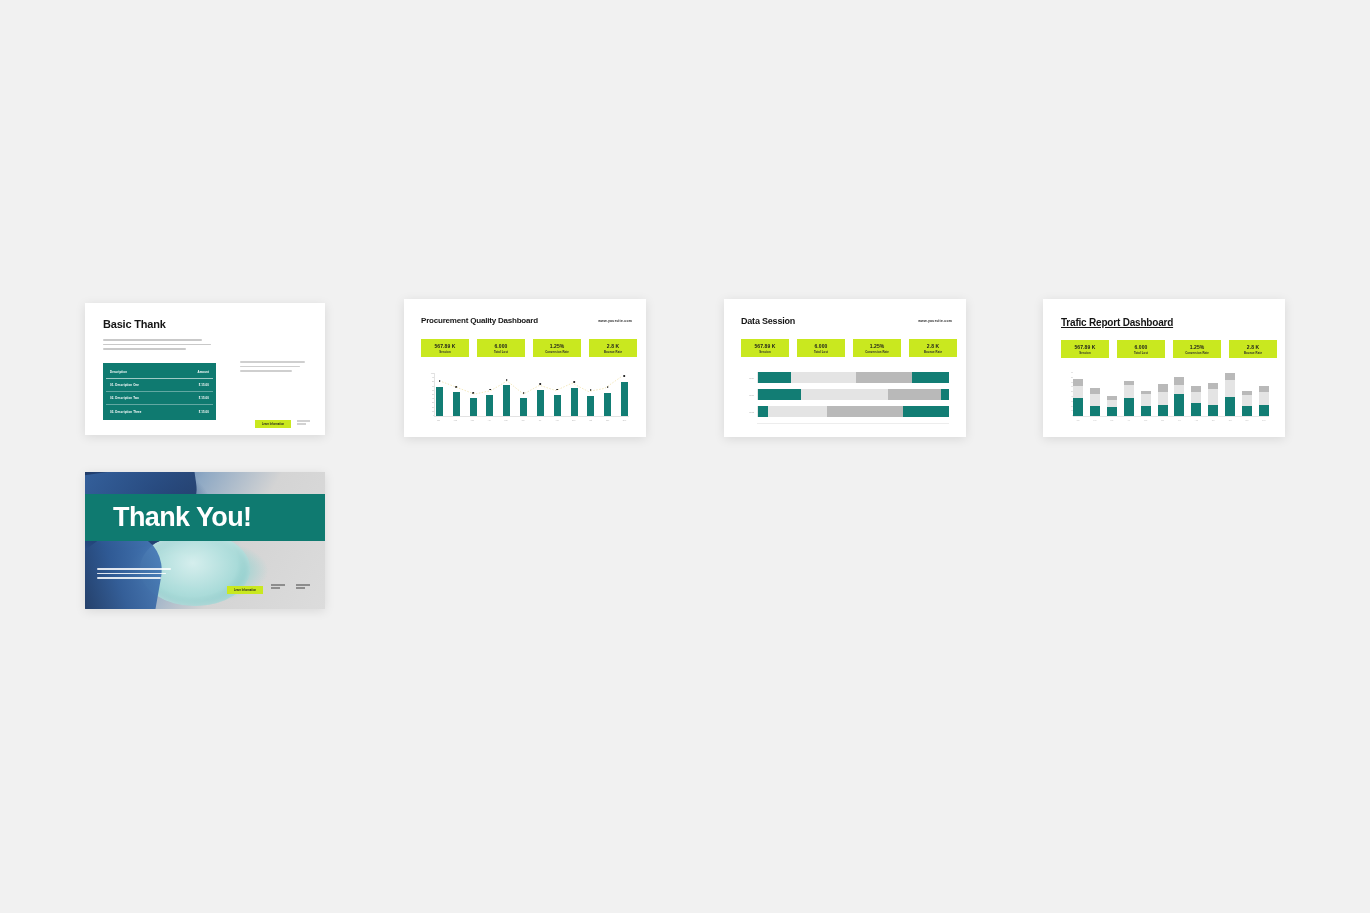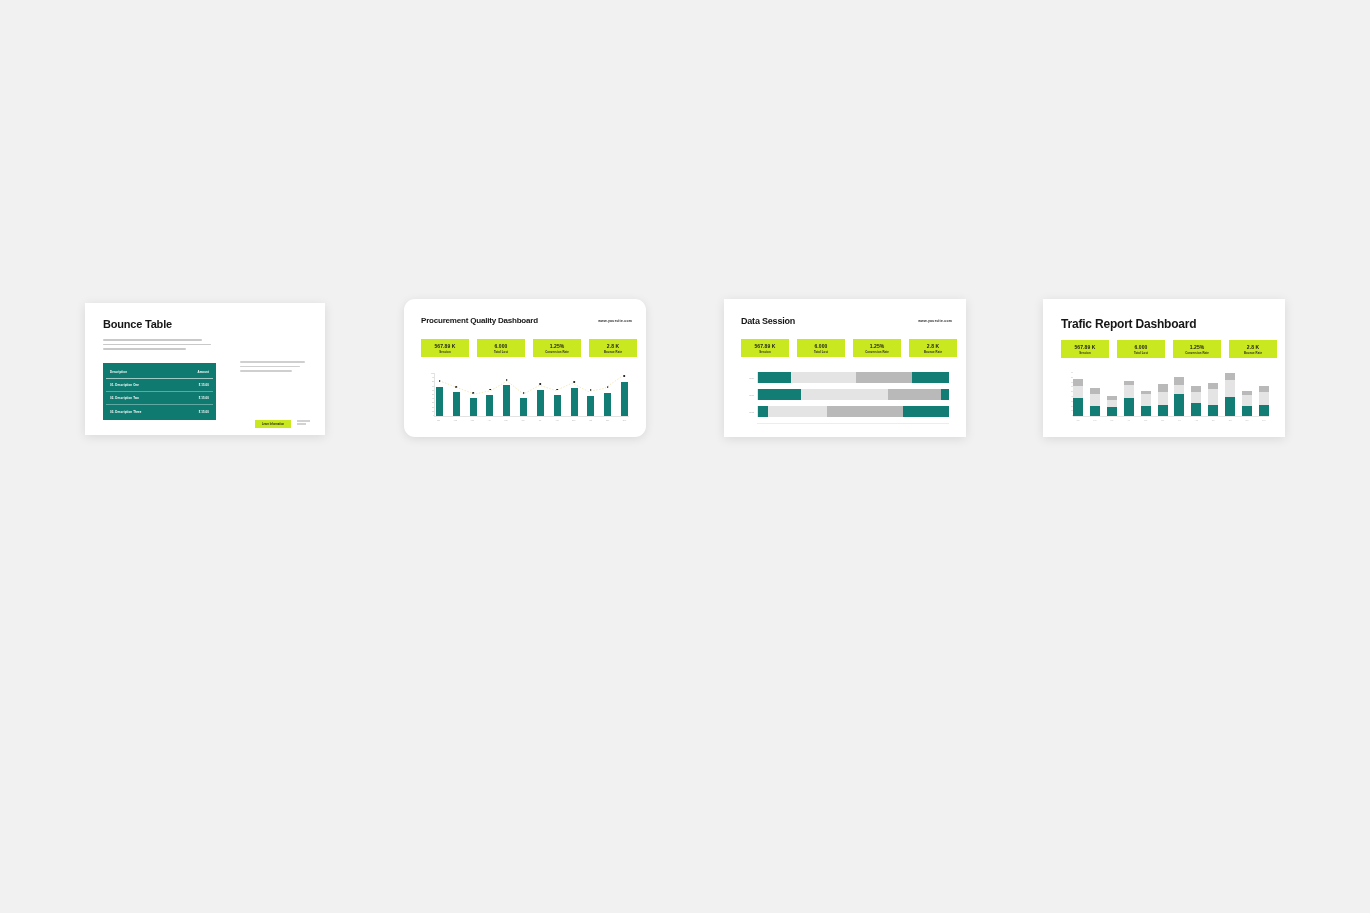--- a/index.html
+++ b/index.html
@@ -78,21 +78,21 @@
     background:#c9e81f; padding:2.5px 7px;
     font-size:2.6px; font-weight:700; color:#1d1d1d;
     white-space:nowrap;
   }
   .bt-meta {
     position:absolute; left:212px; top:117px;
     font-size:2.4px; color:#9a9a9a; line-height:1.5; text-align:left;
   }
 
   
-  #slide-procurement { left:404px; top:299px; width:242px; height:138px;border-radius:11px; }
+  #slide-procurement { left:404px; top:299px; width:242px; height:138px; }
   #slide-procurement .slide-title { left:17px; top:17px; font-size:8px; }
   #slide-procurement .site-url { right:14px; top:20px; }
   #slide-procurement .kpi-row { left:17px; top:40px; }
   #slide-procurement .kpi { width:48px; height:18px; }
 
   .vchart {
     position:absolute; left:30px; top:74px; width:195px; height:52px;
   }
   .vchart .yaxis {
     position:absolute; left:-9px; top:0; width:9px; height:44px;
@@ -142,21 +142,21 @@
     flex:1; height:11px; display:flex;
     border-left:0.5px solid #e6e6e6;
   }
   .hchart .seg { height:100%; }
   .hchart .hbaseline {
     margin-left:16px; border-top:0.5px solid #ededed;
   }
 
   
   #slide-trafic { left:1043px; top:299px; width:242px; height:138px; }
-  #slide-trafic .slide-title { left:18px; top:18px; font-size:12px; }
+  #slide-trafic .slide-title { left:18px; top:18px; font-size:10px;text-decoration:underline; }
   #slide-trafic .kpi-row { left:18px; top:41px; }
   #slide-trafic .kpi { width:48px; height:18px; }
 
   .schart { position:absolute; left:30px; top:73px; width:196px; height:54px; }
   .schart .yaxis {
     position:absolute; left:-9px; top:0; width:9px; height:45px;
     display:flex; flex-direction:column; justify-content:space-between;
     align-items:flex-end;
   }
   .schart .ytick { font-size:1.8px; color:#bcbcbc; line-height:1; }
@@ -231,21 +231,21 @@
   }
   .ty-meta.m1 { left:186px; }
   .ty-meta.m2 { left:211px; }
 </style>
 </head>
 <body>
 
 <div class="canvas">
 
   <div class="slide" id="slide-basic-table">
-    <div class="slide-title">Bounce Table</div>
+    <div class="slide-title">Basic Thank</div>
 
     <div class="bt-intro">
       <div class="line" style="width:88%"></div>
       <div class="line" style="width:96%"></div>
       <div class="line" style="width:74%"></div>
     </div>
 
     <div class="bt-side">
       <div class="line" style="width:96%"></div>
       <div class="line" style="width:88%"></div>
@@ -547,14 +547,42 @@
           <div class="xtick">Jul</div>
           <div class="xtick">Aug</div>
           <div class="xtick">Sep</div>
           <div class="xtick">Oct</div>
           <div class="xtick">Nov</div>
           <div class="xtick">Dec</div>
         </div>
     </div>
   </div>
 
+  <div class="slide" id="slide-thankyou">
+    <div class="ty-photo">
+      <div class="ty-petri"></div>
+      <div class="ty-glove"></div>
+      <div class="ty-glove2"></div>
+    </div>
+
+    <div class="ty-band">
+      <div class="ty-title">Thank You!</div>
+    </div>
+
+    <div class="ty-text">
+      <div class="line" style="width:95%"></div>
+      <div class="line" style="width:88%"></div>
+      <div class="line" style="width:82%"></div>
+    </div>
+
+    <div class="ty-btn">Learn Information</div>
+
+    <div class="ty-meta m1">
+      <div style="height:1.5px;width:14px;background:#8d8d8d;margin-bottom:1.6px;"></div>
+      <div style="height:1.5px;width:9px;background:#8d8d8d;"></div>
+    </div>
+    <div class="ty-meta m2">
+      <div style="height:1.5px;width:14px;background:#8d8d8d;margin-bottom:1.6px;"></div>
+      <div style="height:1.5px;width:9px;background:#8d8d8d;"></div>
+    </div>
+  </div>
 
 </div>
 
 </body></html>

